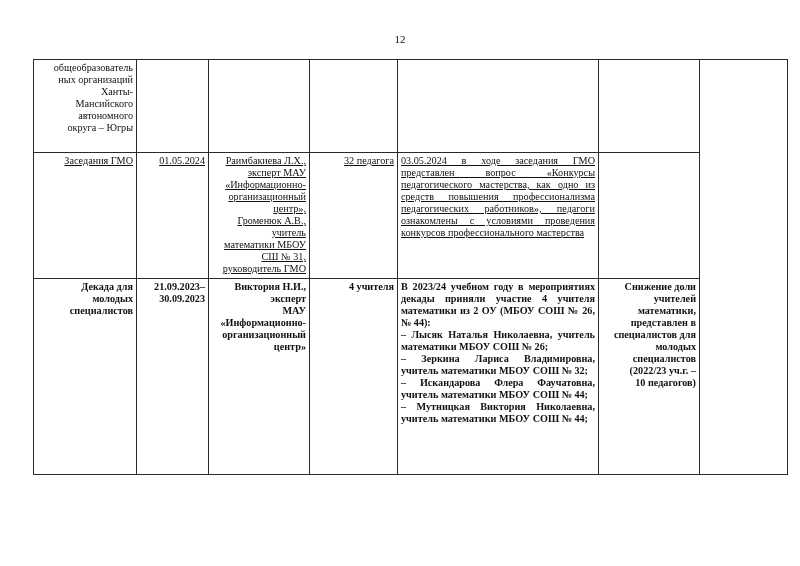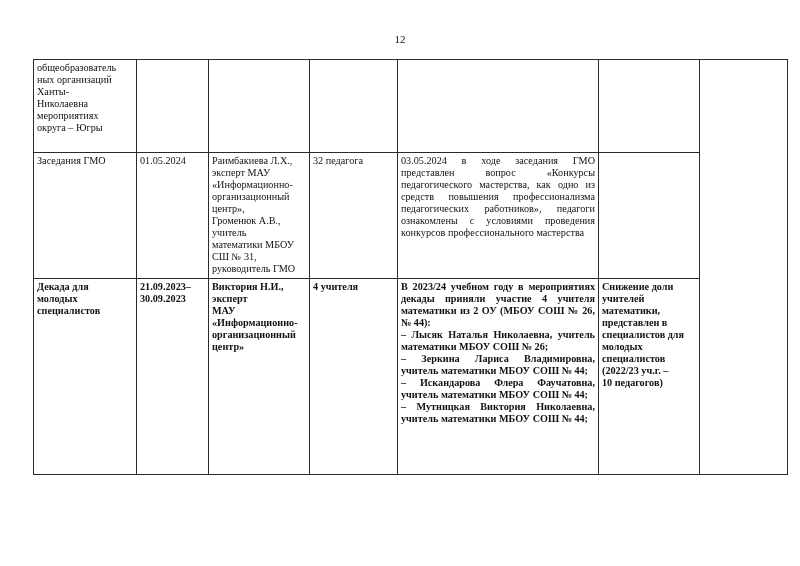--- a/index.html
+++ b/index.html
@@ -33,26 +33,26 @@
       width: 754px;
       font-size: 10.2px;
       line-height: 12px;
     }
     table.doc-table td {
       border: 1.3px solid #2a2a2a;
       vertical-align: top;
       padding: 2px 3px 0 3px;
       overflow: hidden;
     }
-    td.center { text-align: left; }
+    td.center { text-align: right; }
     td.justify { text-align: justify; }
     .para { display: block; text-align: justify; text-align-last: left; }
     .line { display: block; }
     tr.r1 { height: 93px; }
-    tr.r2 { height: 126px; }
+    tr.r2 { height: 126px; text-decoration: underline; }
     tr.r3 { height: 196px; font-weight: bold; }
     col.c1 { width: 103px; }
     col.c2 { width: 72px; }
     col.c3 { width: 101px; }
     col.c4 { width: 88px; }
     col.c5 { width: 201px; }
     col.c6 { width: 101px; }
     col.c7 { width: 88px; }
   </style>
 </head>
@@ -70,22 +70,22 @@
       <col class="c6">
       <col class="c7">
   </colgroup>
   <tbody>
 
     <tr class="r1">
       <td class="center">
         <span class="line">общеобразователь</span>
         <span class="line">ных организаций</span>
         <span class="line">Ханты-</span>
-        <span class="line">Николаевна</span>
-        <span class="line">мероприятиях</span>
+        <span class="line">Мансийского</span>
+        <span class="line">автономного</span>
         <span class="line">округа – Югры</span>
       </td>
       <td class="center"></td>
       <td class="center"></td>
       <td class="center"></td>
       <td class="justify"></td>
       <td class="center"></td>
       <td rowspan="3"></td>
     </tr>
 
@@ -128,21 +128,21 @@
         <span class="line">эксперт</span>
         <span class="line">МАУ</span>
         <span class="line">«Информационно-</span>
         <span class="line">организационный</span>
         <span class="line">центр»</span>
       </td>
       <td class="center">4 учителя</td>
       <td class="justify">
         <span class="para">В 2023/24 учебном году в мероприятиях декады приняли участие 4 учителя математики из 2 ОУ (МБОУ СОШ № 26, № 44):</span>
         <span class="para">– Лысяк Наталья Николаевна, учитель математики МБОУ СОШ № 26;</span>
-        <span class="para">– Зеркина Лариса Владимировна, учитель математики МБОУ СОШ № 44;</span>
+        <span class="para">– Зеркина Лариса Владимировна, учитель математики МБОУ СОШ № 32;</span>
         <span class="para">– Искандарова Флера Фаучатовна, учитель математики МБОУ СОШ № 44;</span>
         <span class="para">– Мутницкая Виктория Николаевна, учитель математики МБОУ СОШ № 44;</span>
       </td>
       <td class="center">
         <span class="line">Снижение доли</span>
         <span class="line">учителей</span>
         <span class="line">математики,</span>
         <span class="line">представлен в</span>
         <span class="line">специалистов для</span>
         <span class="line">молодых</span>

